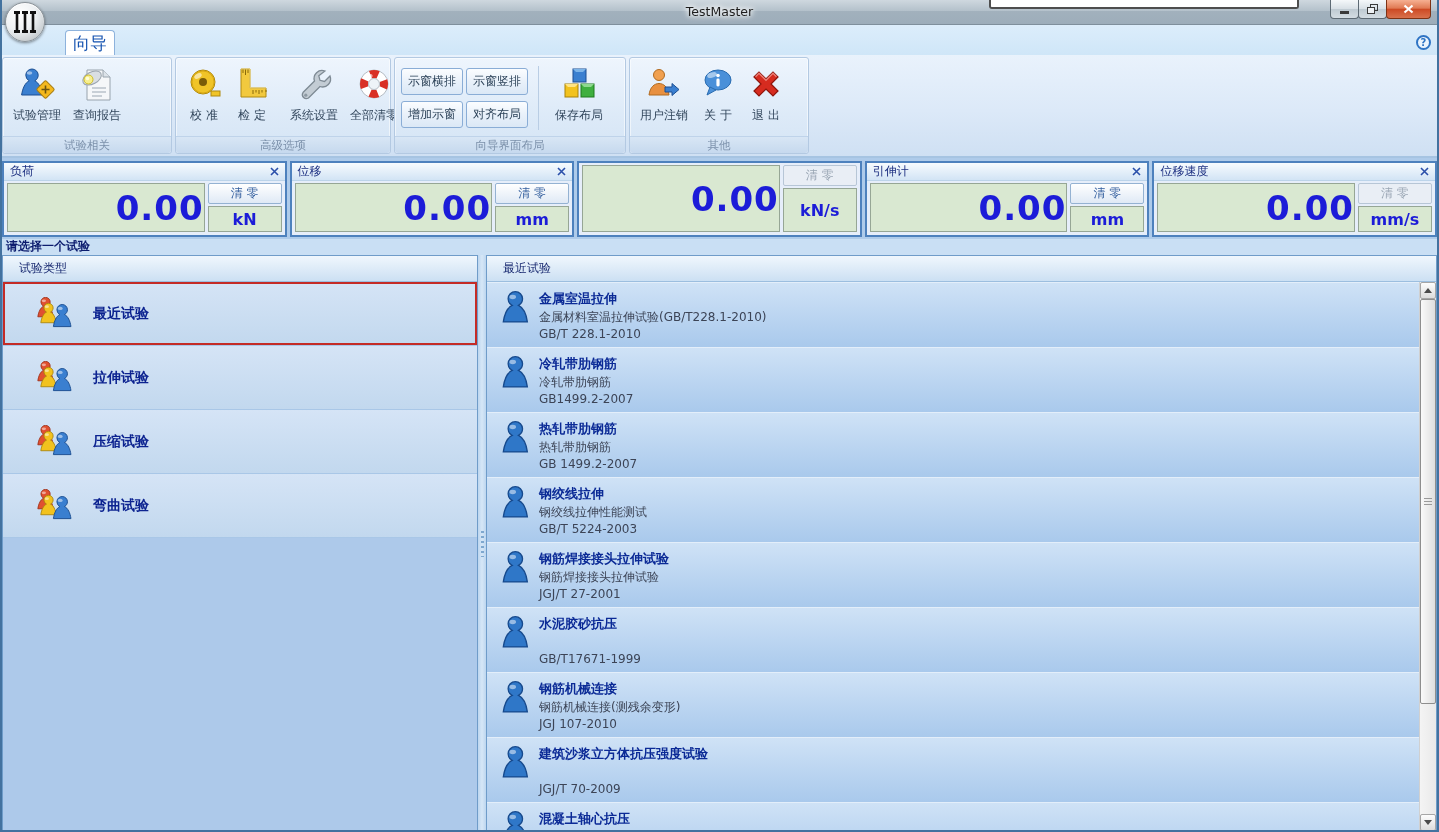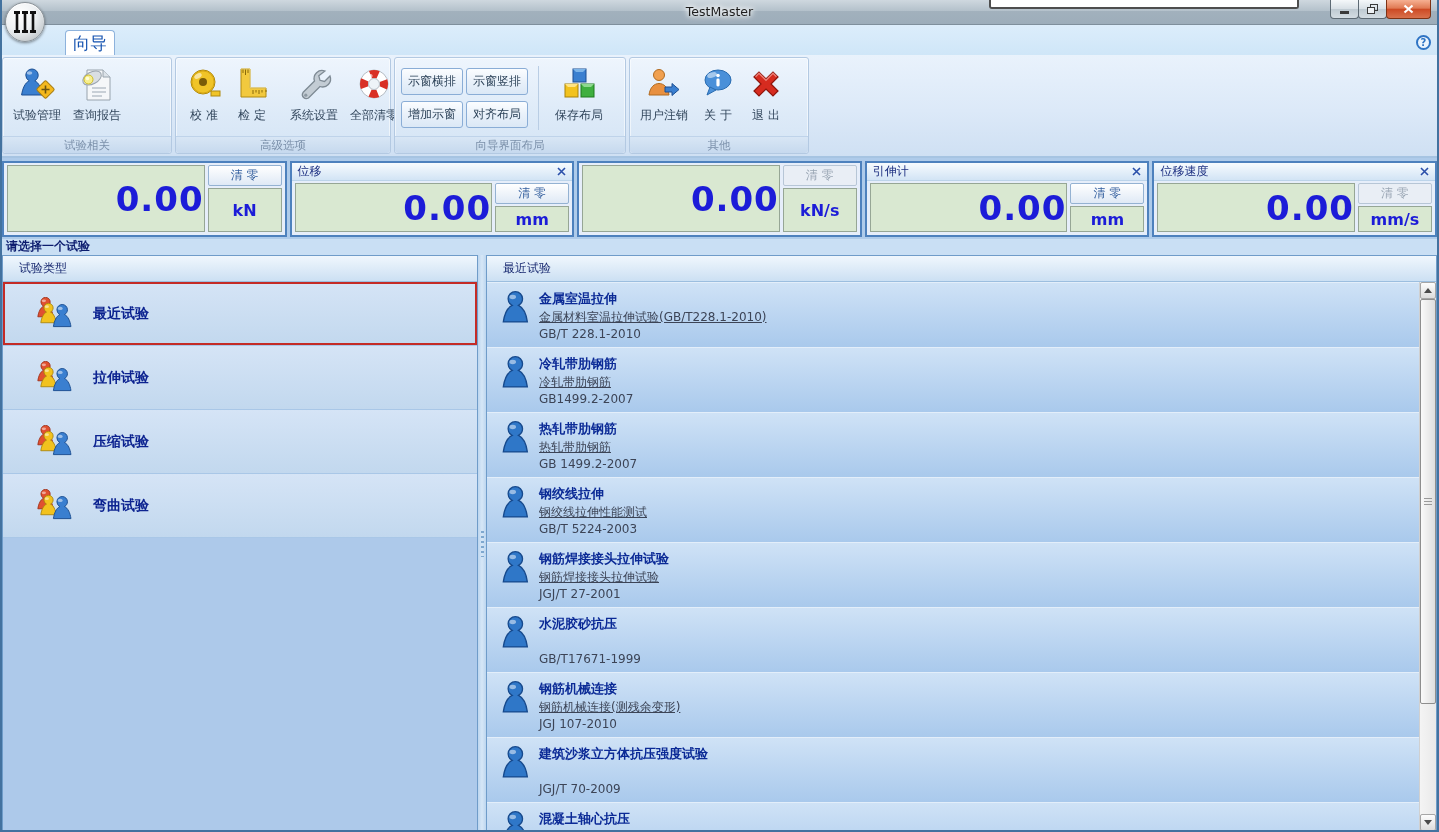--- a/index.html
+++ b/index.html
@@ -93,21 +93,21 @@
     background:linear-gradient(180deg,#d5e4f6,#c2d8ee); border-bottom:1px solid #a9c7e7; }
   .litem.selected { box-shadow:inset 0 0 0 2px #c42b26; }
   .llab { font-size:14px; font-weight:bold; color:#0c2390; }
   .lfill { flex:1; background:#adc9ea; }
 
   .rlist { flex:1; overflow:hidden; position:relative; }
   .ritem { height:65px; position:relative; background:linear-gradient(180deg,#cfe2f6 0%,#a9c9ec 100%);
     border-top:1px solid #e3eefa; margin-right:17px; }
   .ritem .ricn { position:absolute; left:14px; top:8px; }
   .rtitle { position:absolute; left:52px; top:7px; font-size:13px; font-weight:bold; color:#0b2a96; }
-  .rsub { position:absolute; left:52px; top:26px; font-size:12px; color:#3c4456;text-decoration:underline; }
+  .rsub { position:absolute; left:52px; top:26px; font-size:12px; color:#3c4456; }
   .rstd { position:absolute; left:52px; top:44px; font-size:12px; color:#3c4456; }
 
   
   .vscroll { position:absolute; top:26px; right:0; bottom:0; width:17px; background:linear-gradient(90deg,#f4f4f4,#e9e9e9); border-left:1px solid #d0d0d0; display:flex; flex-direction:column; }
   .sarrow { height:17px; background:linear-gradient(180deg,#fdfdfd,#dcdcdc); border:1px solid #a6a6a6;
     border-radius:2px; display:flex; align-items:center; justify-content:center; }
   .strack { flex:1; position:relative; }
   .sthumb { position:absolute; top:0; left:0; right:0; height:405px; border:1px solid #8e8e8e; border-radius:2px;
     background:linear-gradient(90deg,#fafafa,#dedede); display:flex; align-items:center; justify-content:center; }
   .sthumbgrip { width:8px; height:7px; background:repeating-linear-gradient(180deg,#9a9a9a 0 1px,transparent 1px 3px); }
@@ -304,20 +304,28 @@
         </span>
         <span class="rlab">退 出</span>
       </div>
     </div>
     <div class="rgroup-label">其他</div>
   </div>
 </div>
 
 <div class="meter-row">
     <div class="meter">
+      <div class="mhead">
+        <span class="mtitle">负荷</span>
+        <span class="mclose">
+          <svg width="9" height="9">
+            <path d="M1 1l7 7M8 1L1 8" stroke="#2a4faa" stroke-width="1.6"></path>
+          </svg>
+        </span>
+      </div>
       <div class="mbody">
         <div class="mdisplay">
           <span class="mvalue">0.00</span>
         </div>
         <div class="mside">
           <div class="mclear">清 零</div>
           <div class="munit">kN</div>
         </div>
       </div>
     </div>

